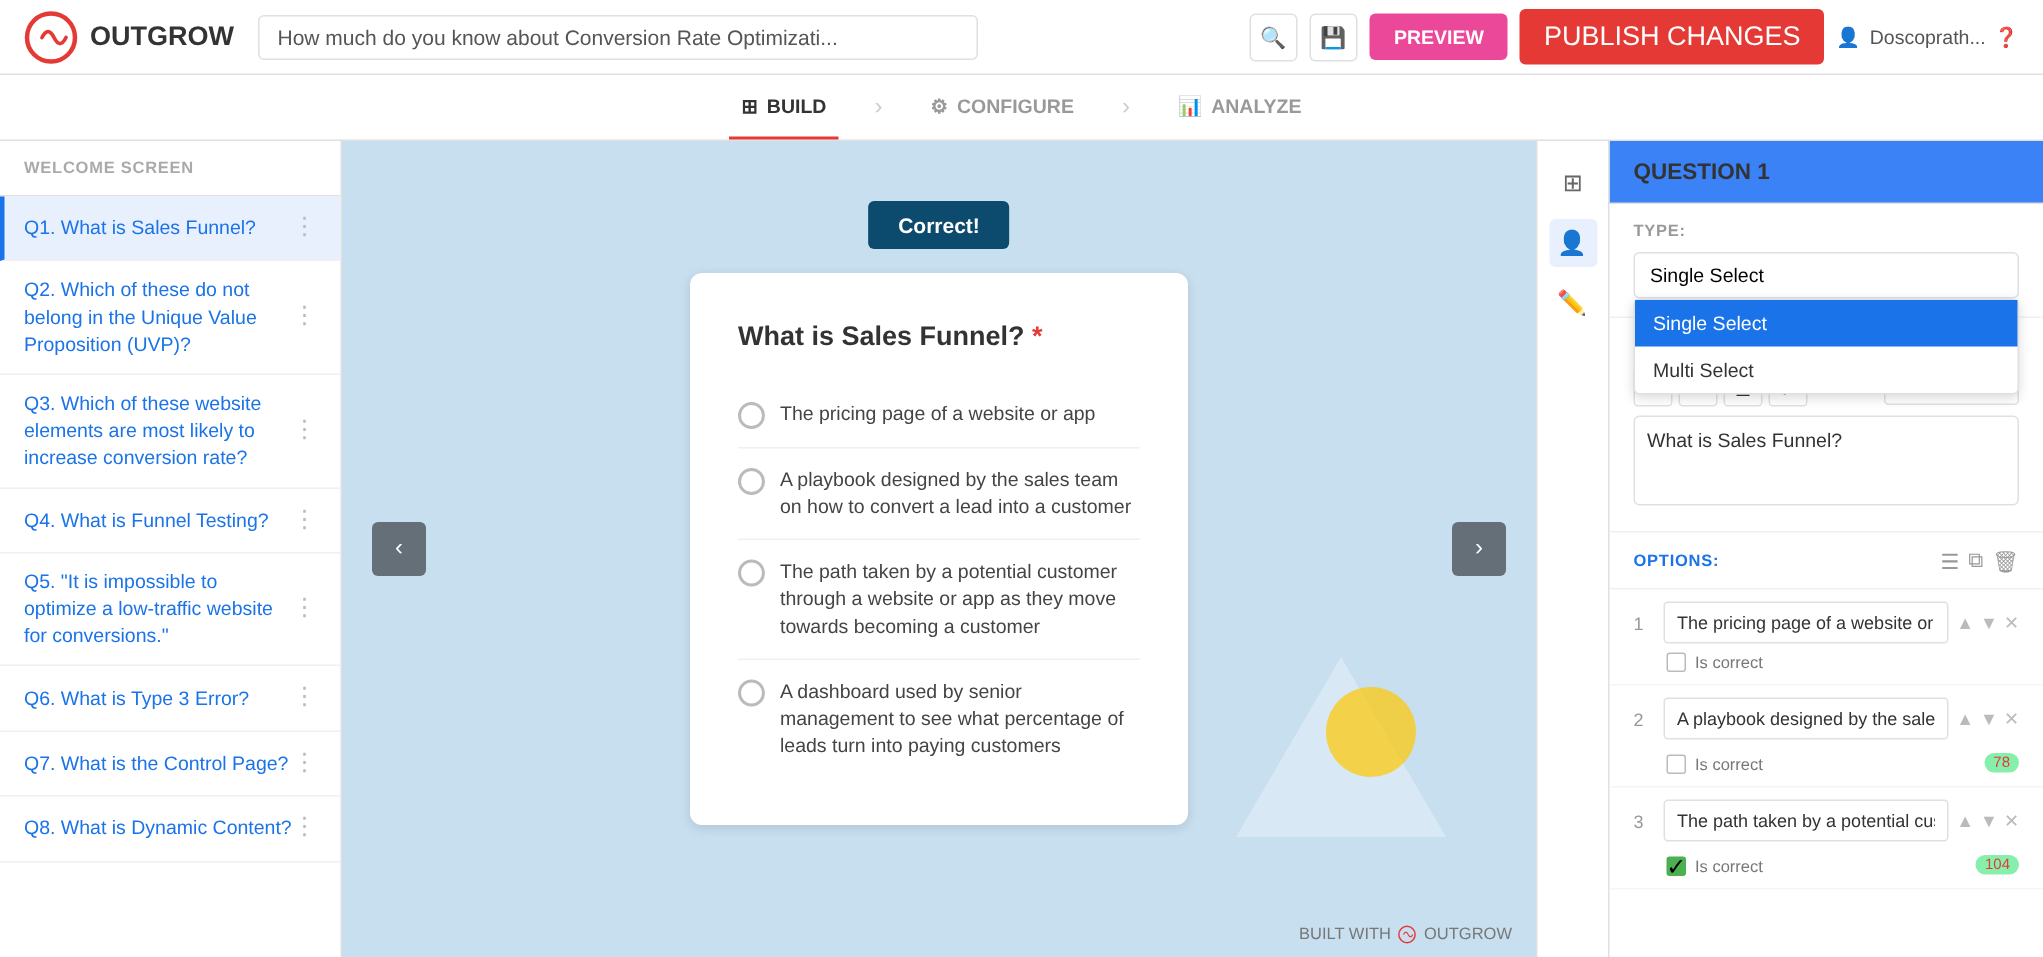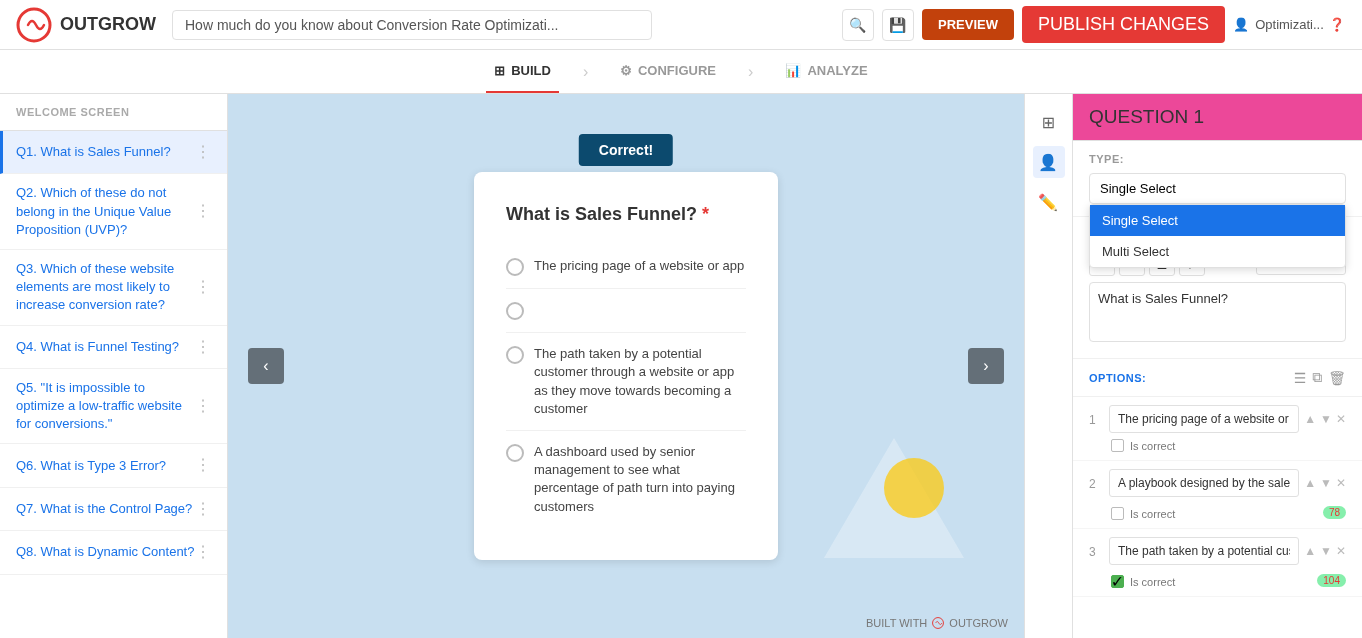--- a/index.html
+++ b/index.html
@@ -50,21 +50,21 @@
       border-radius: 4px;
       background: #fff;
       display: flex;
       align-items: center;
       justify-content: center;
       cursor: pointer;
       color: #555;
       font-size: 14px;
     }
     .btn-preview {
-      background: #c2410c;
+      background: #ec4899;
       color: #fff;
       border: none;
       border-radius: 4px;
       padding: 8px 16px;
       font-size: 13px;
       font-weight: 600;
       cursor: pointer;
     }
     .btn-publish {
       background: #e53935;
@@ -189,21 +189,21 @@
       color: #fff;
       padding: 8px 20px;
       border-radius: 4px;
       font-size: 14px;
       font-weight: 600;
     }
     .question-card {
       background: #fff;
       border-radius: 8px;
       padding: 32px;
-      width: 304px;
+      width: 332px;
       box-shadow: 0 2px 8px rgba(0,0,0,0.12);
       position: relative;
       z-index: 2;
     }
     .question-title {
       font-size: 18px;
       font-weight: 600;
       color: #333;
       margin-bottom: 20px;
     }
@@ -291,25 +291,25 @@
       width: 290px;
       background: #fff;
       border-left: 1px solid #e0e0e0;
       display: flex;
       flex-direction: column;
       overflow-y: auto;
       flex-shrink: 0;
     }
     .panel-header {
       padding: 12px 16px;
-      font-size: 19px;
-      font-weight: 400;
+      font-size: 15px;
+      font-weight: 700;
       color: #333;
       border-bottom: 1px solid #e0e0e0;
-      background: #ec4899;
+      background: #3b82f6;
     }
     .panel-section {
       padding: 12px 16px;
       border-bottom: 1px solid #f0f0f0;
     }
     .panel-label {
       font-size: 11px;
       font-weight: 700;
       color: #999;
       letter-spacing: 0.5px;
@@ -555,21 +555,21 @@
     <span>OUTGROW</span>
   </div>
   <div class="header-title">How much do you know about Conversion Rate Optimizati...</div>
   <div class="header-actions">
     <div class="icon-btn">🔍</div>
     <div class="icon-btn">💾</div>
     <button class="btn-preview">PREVIEW</button>
     <button class="btn-publish">PUBLISH CHANGES</button>
     <div class="user-area">
       <span>👤</span>
-      <span>Optimizati...</span>
+      <span>Doscoprath...</span>
       <span>❓</span>
     </div>
   </div>
 </div>
 
 <div class="nav-tabs">
   <div class="nav-tab active">
     <span>⊞</span>
     <span>BUILD</span>
   </div>
@@ -631,28 +631,29 @@
         <div class="question-title">
           <span>What is Sales Funnel?</span>
           <span class="required-star"> *</span>
         </div>
         <div class="option-item">
           <div class="option-radio"></div>
           <span>The pricing page of a website or app</span>
         </div>
         <div class="option-item">
           <div class="option-radio"></div>
+          <span>A playbook designed by the sales team on how to convert a lead into a customer</span>
         </div>
         <div class="option-item">
           <div class="option-radio"></div>
           <span>The path taken by a potential customer through a website or app as they move towards becoming a customer</span>
         </div>
         <div class="option-item">
           <div class="option-radio"></div>
-          <span>A dashboard used by senior management to see what percentage of path turn into paying customers</span>
+          <span>A dashboard used by senior management to see what percentage of leads turn into paying customers</span>
         </div>
       </div>
       <div class="arrow-btn arrow-right">›</div>
       <div class="bg-shape-1"></div>
       <div class="bg-shape-2"></div>
     </div>
     <div class="built-with">
       <span>BUILT WITH</span>
       <svg width="14" height="14" viewBox="0 0 36 36">
         <circle cx="18" cy="18" r="14" fill="none" stroke="#e53935" stroke-width="2.5"></circle>

